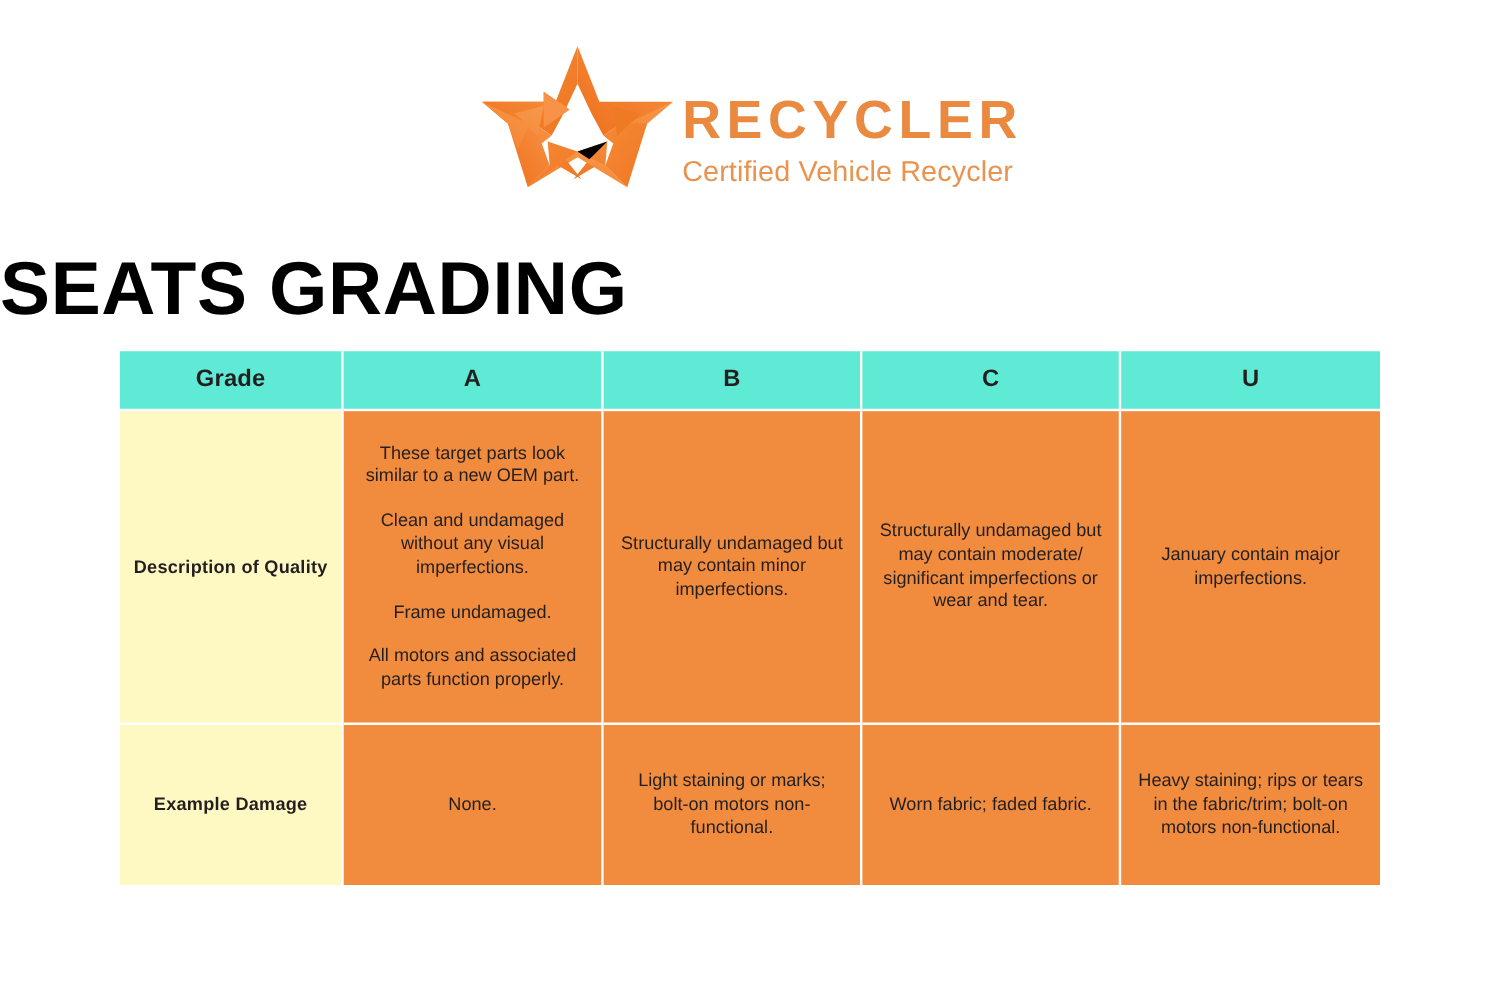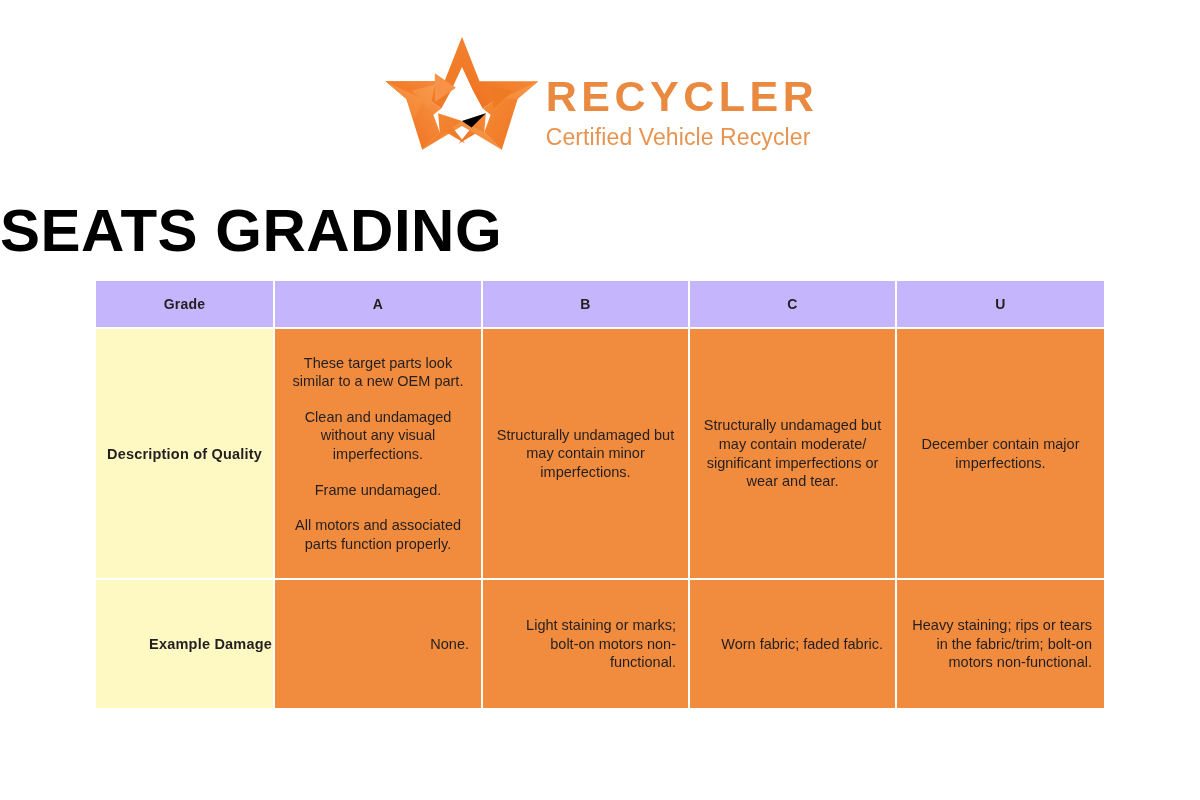--- a/index.html
+++ b/index.html
@@ -84,32 +84,32 @@
     table-layout: fixed;
   }
   .grading-table td {
     border-right: 2px solid #ffffff;
     border-bottom: 2px solid #ffffff;
     vertical-align: middle;
     text-align: center;
     color: #231f20;
   }
   .grading-table tr td:last-child { border-right: none; }
-  .grading-table tr:last-child td { border-bottom: none; text-align: right; }
+  .grading-table tr:last-child td { border-bottom: none; }
 
   .col-label { width: 179px; }
   .col-a { width: 208px; }
   .col-b { width: 207px; }
   .col-c { width: 207px; }
   .col-u { width: 207px; }
 
   .head-cell {
-    background: #c4b5fd;
+    background: #5eead4;
     height: 44px;
-    font-size: 14px;
+    font-size: 19px;
     font-weight: bold;
     letter-spacing: 0.2px;
   }
   .row-label-cell {
     background: #fef9c3;
     font-size: 14.5px;
     font-weight: bold;
     letter-spacing: 0.2px;
   }
   .body-cell {
@@ -204,21 +204,21 @@
         <p class="cell-para">Frame undamaged.</p>
         <p class="cell-para">All motors and associated parts function properly.</p>
       </td>
       <td class="body-cell">
         <p class="cell-para">Structurally undamaged but may contain minor imperfections.</p>
       </td>
       <td class="body-cell">
         <p class="cell-para">Structurally undamaged but may contain moderate/ significant imperfections or wear and tear.</p>
       </td>
       <td class="body-cell">
-        <p class="cell-para">December contain major imperfections.</p>
+        <p class="cell-para">January contain major imperfections.</p>
       </td>
     </tr>
 
     <tr class="row-example">
       <td class="row-label-cell">Example Damage</td>
       <td class="body-cell">
         <p class="cell-para">None.</p>
       </td>
       <td class="body-cell">
         <p class="cell-para">Light staining or marks; bolt-on motors non-functional.</p>

